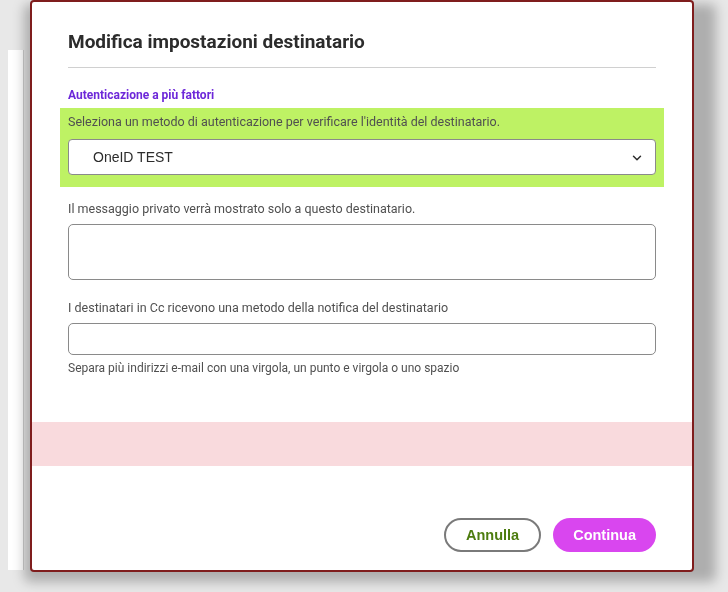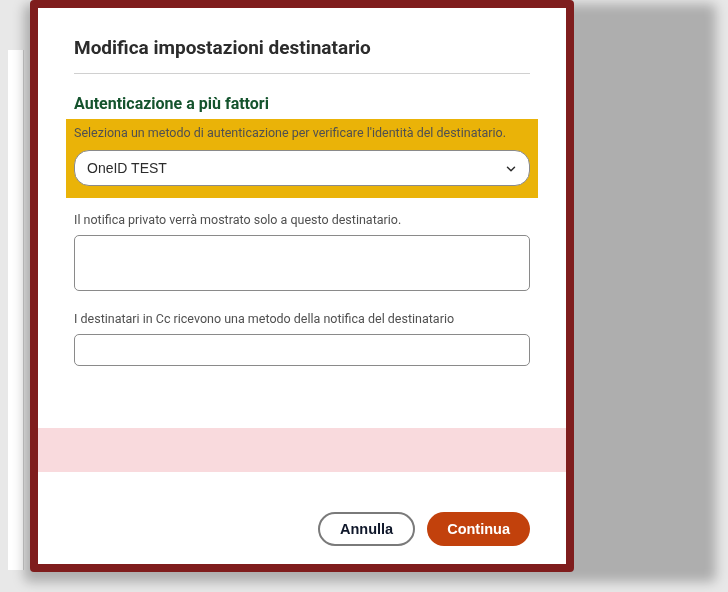--- a/index.html
+++ b/index.html
@@ -29,74 +29,74 @@
       width: 692px;
       height: 578px;
       background: rgba(0,0,0,0.25);
       filter: blur(6px);
       border-radius: 6px;
     }
     .dialog {
       position: absolute;
       left: 30px;
       top: 0px;
-      width: 544px;
+      width: 664px;
       height: 572px;
       background: #ffffff;
-      border: 8px solid #7f1d1d;
+      border: 2px solid #7f1d1d;
       border-radius: 4px;
       padding: 28px 36px 20px 36px;
     }
     .dialog-title {
       font-size: 19px;
       font-weight: 700;
       color: #2c2c2c;
       margin-bottom: 14px;
     }
     .hr {
       border: none;
       border-top: 1px solid #d0d0d0;
       margin-bottom: 20px;
     }
     .section-label {
-      font-size: 16px;
+      font-size: 12px;
       font-weight: 700;
-      color: #14532d;
+      color: #6d28d9;
       margin-bottom: 6px;
     }
     .section-sub {
       font-size: 12.5px;
       color: #505050;
       margin-bottom: 10px;
     }
     .section-sub.smaller {
       margin-bottom: 8px;
     }
     .highlight-block {
-      background: #eab308;
+      background: #bef264;
       padding: 2px 8px 12px 0;
       margin-left: -8px;
       margin-right: -8px;
       padding-left: 8px;
       margin-bottom: 14px;
     }
     .highlight-block .section-sub {
       padding-top: 4px;
     }
     .select-wrap {
       position: relative;
       width: 100%;
     }
     .select-field {
       width: 100%;
       height: 36px;
       border: 1px solid #8a8a8a;
-      border-radius: 15px;
+      border-radius: 4px;
       background: #fff;
-      padding: 0 36px 0 12px;
+      padding: 0 36px 0 24px;
       font-size: 14px;
       color: #2c2c2c;
       text-align: left;
       cursor: pointer;
       display: flex;
       align-items: center;
     }
     .chevron {
       position: absolute;
       right: 12px;
@@ -154,25 +154,25 @@
       font-size: 14.5px;
       font-weight: 700;
       cursor: pointer;
       border: none;
       display: inline-flex;
       align-items: center;
       justify-content: center;
     }
     .btn-secondary {
       background: #fff;
-      color: #0f172a;
+      color: #4d7c0f;
       border: 2px solid #7a7a7a;
     }
     .btn-primary {
-      background: #c2410c;
+      background: #d946ef;
       color: #fff;
     }
   </style>
 </head>
 <body>
 
 <div class="bg-bar left"></div>
 <div class="dialog-shadow"></div>
 
 <div class="dialog">
@@ -189,27 +189,28 @@
       </button>
       <span class="chevron">
         <svg viewBox="0 0 24 24" width="14" height="14" fill="none" stroke="#2c2c2c" stroke-width="2.5" stroke-linecap="round" stroke-linejoin="round">
             <polyline points="6 9 12 15 18 9"></polyline>
           </svg>
       </span>
     </div>
   </div>
 
   <div class="field-block">
-    <div class="section-sub smaller">Il notifica privato verrà mostrato solo a questo destinatario.</div>
+    <div class="section-sub smaller">Il messaggio privato verrà mostrato solo a questo destinatario.</div>
     <textarea class="textarea-field" value="" style=""></textarea>
   </div>
 
   <div class="field-block">
     <div class="section-sub smaller">I destinatari in Cc ricevono una metodo della notifica del destinatario</div>
     <input type="text" class="input-field" value="" style="">
+    <div class="hint">Separa più indirizzi e-mail con una virgola, un punto e virgola o uno spazio</div>
   </div>
 
   <div class="pink-band"></div>
 
   <div class="footer">
     <button class="btn btn-secondary">Annulla</button>
     <button class="btn btn-primary">Continua</button>
   </div>
 </div>
 

